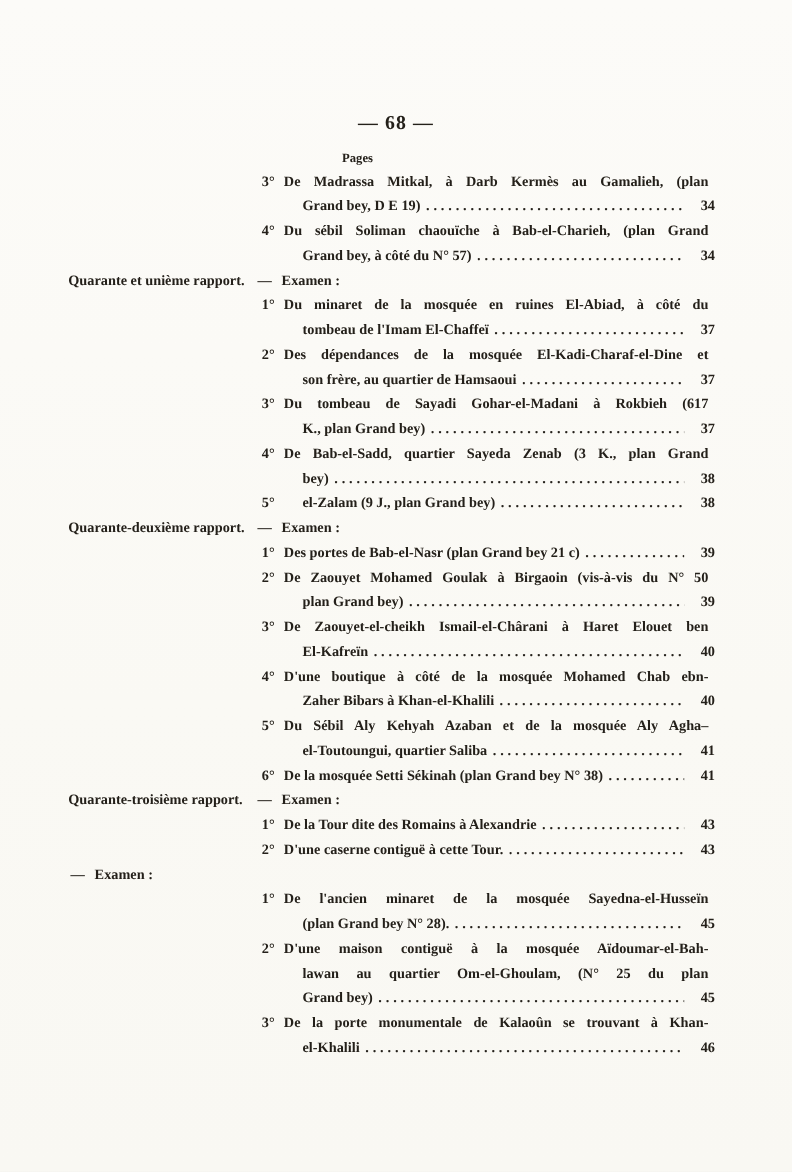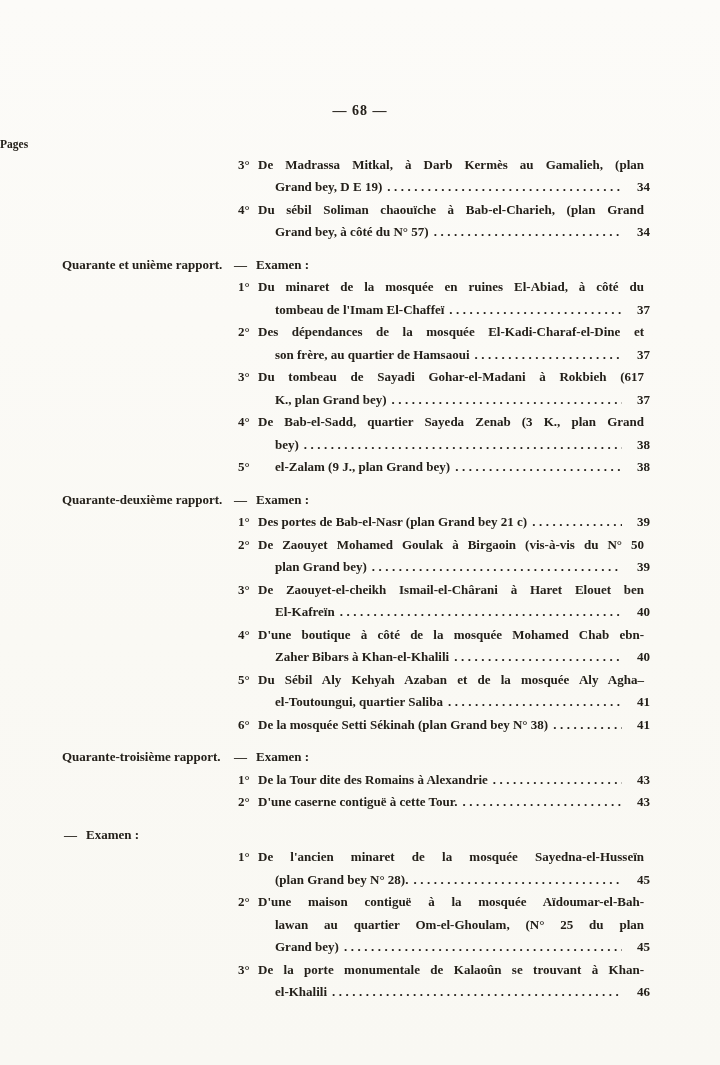--- a/index.html
+++ b/index.html
@@ -12,31 +12,31 @@
     background: linear-gradient(180deg, #fcfbf8 0%, #faf9f4 60%, #f9f8f3 100%);
     font-family: "Liberation Serif", "DejaVu Serif", serif;
     font-weight: bold;
     font-size: 13px;
     line-height: 22.5px;
     color: #24201a;
   }
   .folio {
     padding-top: 100px;
     text-align: center;
-    font-size: 14px;
+    font-size: 18px;
     letter-spacing: 1px;
   }
   .pages-label {
     margin: 14px 70px 0 0;
-    text-align: left;
+    text-align: center;
     font-size: 11.5px;
     line-height: 14px;
   }
   .content { margin: 3px 70px 0 62px; }
-  .section { margin-top: 10px; }
+  .section { }
   .section:first-child { margin-top: 0; }
   .heading-row { display: flex; align-items: baseline; }
   .rapport { flex: 0 0 auto; min-width: 170px; }
   .dash { margin: 0 9px 0 2px; }
   .items { margin-left: 176px; }
   .entry { position: relative; padding-left: 20px; }
   .num { position: absolute; left: 0; top: 0; }
   .line:not(.last) {
     text-align: justify;
     text-align-last: justify;

